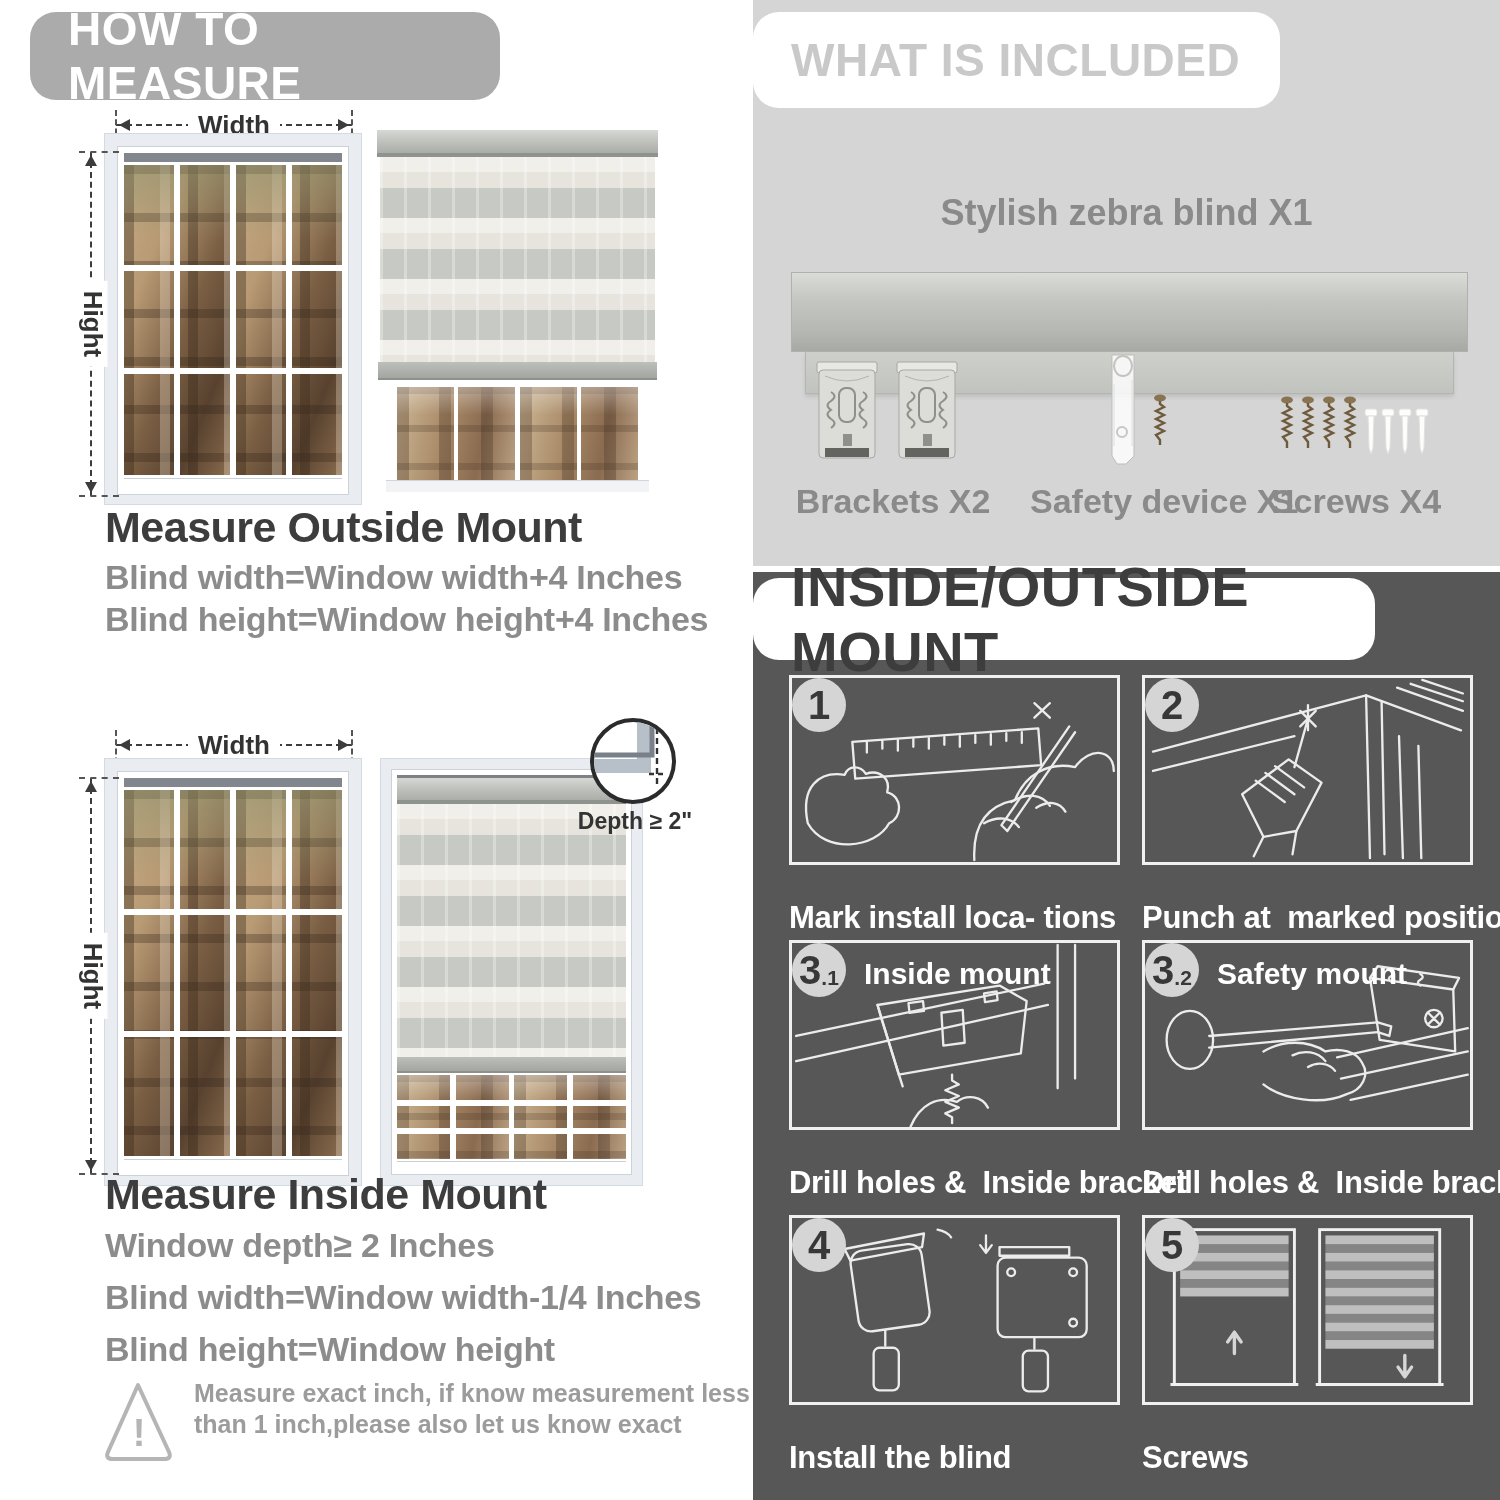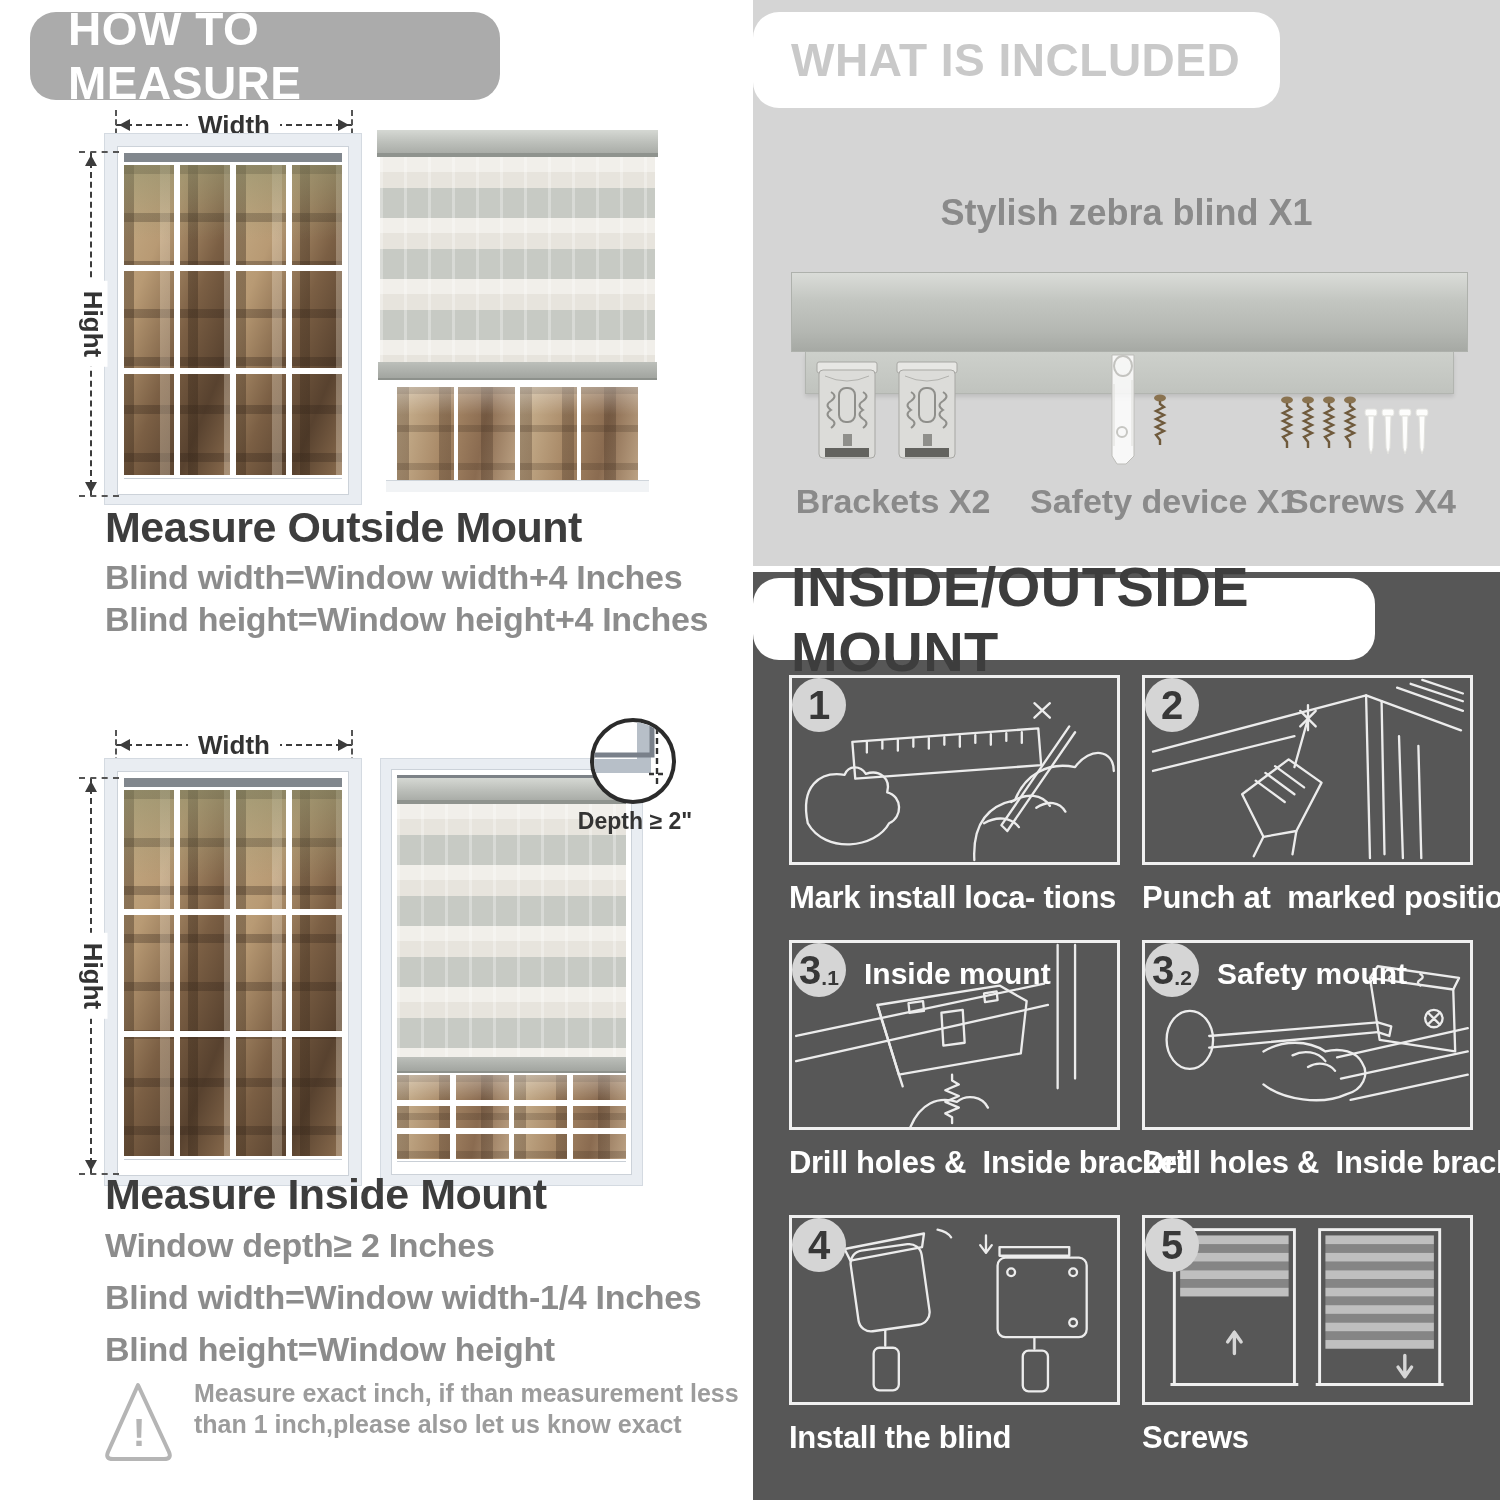--- a/index.html
+++ b/index.html
@@ -111,21 +111,21 @@
     text-align:center;white-space:nowrap;}
 
   
   .step{width:331px;height:190px;border:3px solid #f0f0f0;box-sizing:border-box;background:var(--darkPanel,#575757);}
   .step svg{position:absolute;inset:0;width:100%;height:100%;}
   .badge{position:absolute;left:0;top:0;width:54px;height:54px;border-radius:50%;
     background:#d5d5d5;color:#383838;display:flex;align-items:center;justify-content:center;
     font-size:40px;font-weight:700;}
   .badge .sub{font-size:21px;font-weight:700;margin-top:16px;}
   .step-label{position:absolute;left:72px;top:14px;font-size:30px;font-weight:700;color:#fff;white-space:pre;}
-  .caption{font-size:31px;font-weight:700;color:#fff;white-space:pre;letter-spacing:-.3px;}
+  .caption{font-size:31px;font-weight:700;color:#fff;white-space:pre;letter-spacing:-.3px;margin-top:20px;}
 
   .lineart{stroke:#ececec;fill:none;stroke-width:2.4;stroke-linecap:round;stroke-linejoin:round;}
 </style>
 </head>
 <body>
 
 <div class="canvas">
 
   <div class="abs pill howto-header">
     <span>HOW TO MEASURE</span>
@@ -221,21 +221,21 @@
   <div class="abs sec-line" style="left:105px;top:1226px;">Window depth≥ 2 Inches</div>
   <div class="abs sec-line" style="left:105px;top:1278px;">Blind width=Window width-1/4 Inches</div>
   <div class="abs sec-line" style="left:105px;top:1330px;">Blind height=Window height</div>
 
   <div class="abs" style="left:102px;top:1376px;display:flex;">
     <svg width="74" height="90" viewBox="0 0 74 90">
       <path d="M36,9 L67,76 Q70,83 62,83 L11,83 Q3,83 6,76 Z" fill="none" stroke="#b5b5b5" stroke-width="4" stroke-linejoin="round"></path>
       <text x="37" y="70" text-anchor="middle" font-size="38" font-weight="bold" fill="#b5b5b5">!</text>
     </svg>
     <div class="warn-text" style="margin-left:18px;margin-top:2px;">
-      <div>Measure exact inch, if than measurement less</div>
+      <div>Measure exact inch, if know measurement less</div>
       <div>than 1 inch,please also let us know exact</div>
     </div>
   </div>
 
   <div class="abs included-panel">
     <div class="abs pill included-header">
       <span>WHAT IS INCLUDED</span>
     </div>
     <div class="abs blind-title">Stylish zebra blind X1</div>
 
@@ -312,21 +312,21 @@
           </g>
         <g transform="translate(51,0)">
             <rect x="2" y="1" width="12" height="7" rx="2"></rect>
             <path d="M5,8 h6 l-1,32 -2,6 -2,-6 Z"></path>
           </g>
       </g>
     </svg>
 
     <div class="abs item-label" style="left:40px;width:200px;">Brackets X2</div>
     <div class="abs item-label" style="left:277px;width:200px;">Safety device X1</div>
-    <div class="abs item-label" style="left:503px;width:200px;text-align:right;">Screws X4</div>
+    <div class="abs item-label" style="left:503px;width:200px;">Screws X4</div>
   </div>
 
   <div class="abs mount-panel">
     <div class="abs pill mount-header">
       <span>INSIDE/OUTSIDE MOUNT</span>
     </div>
 
     <div class="abs step" style="left:36px;top:103px;">
       <svg viewBox="0 0 331 190">
         <g class="lineart">

